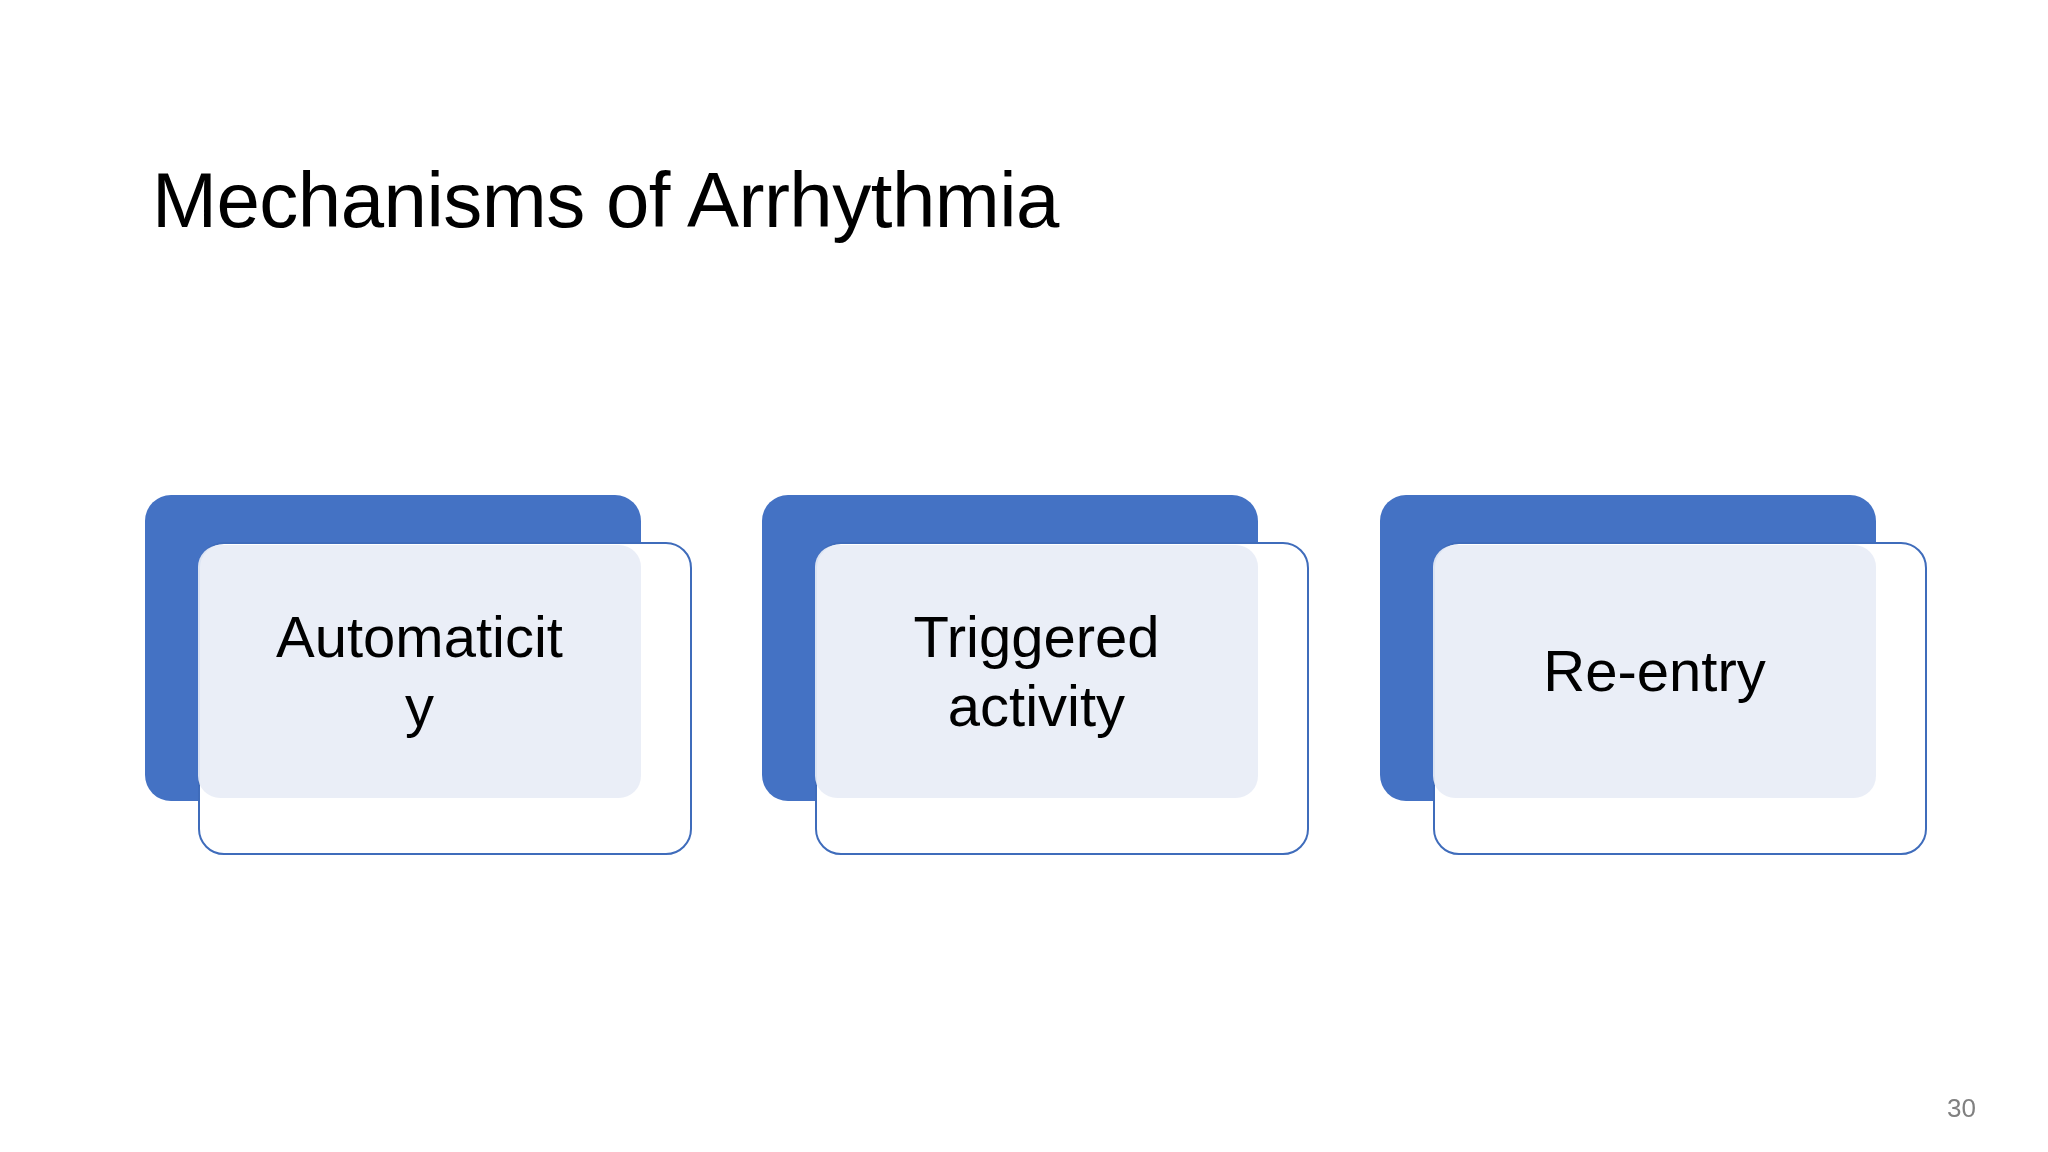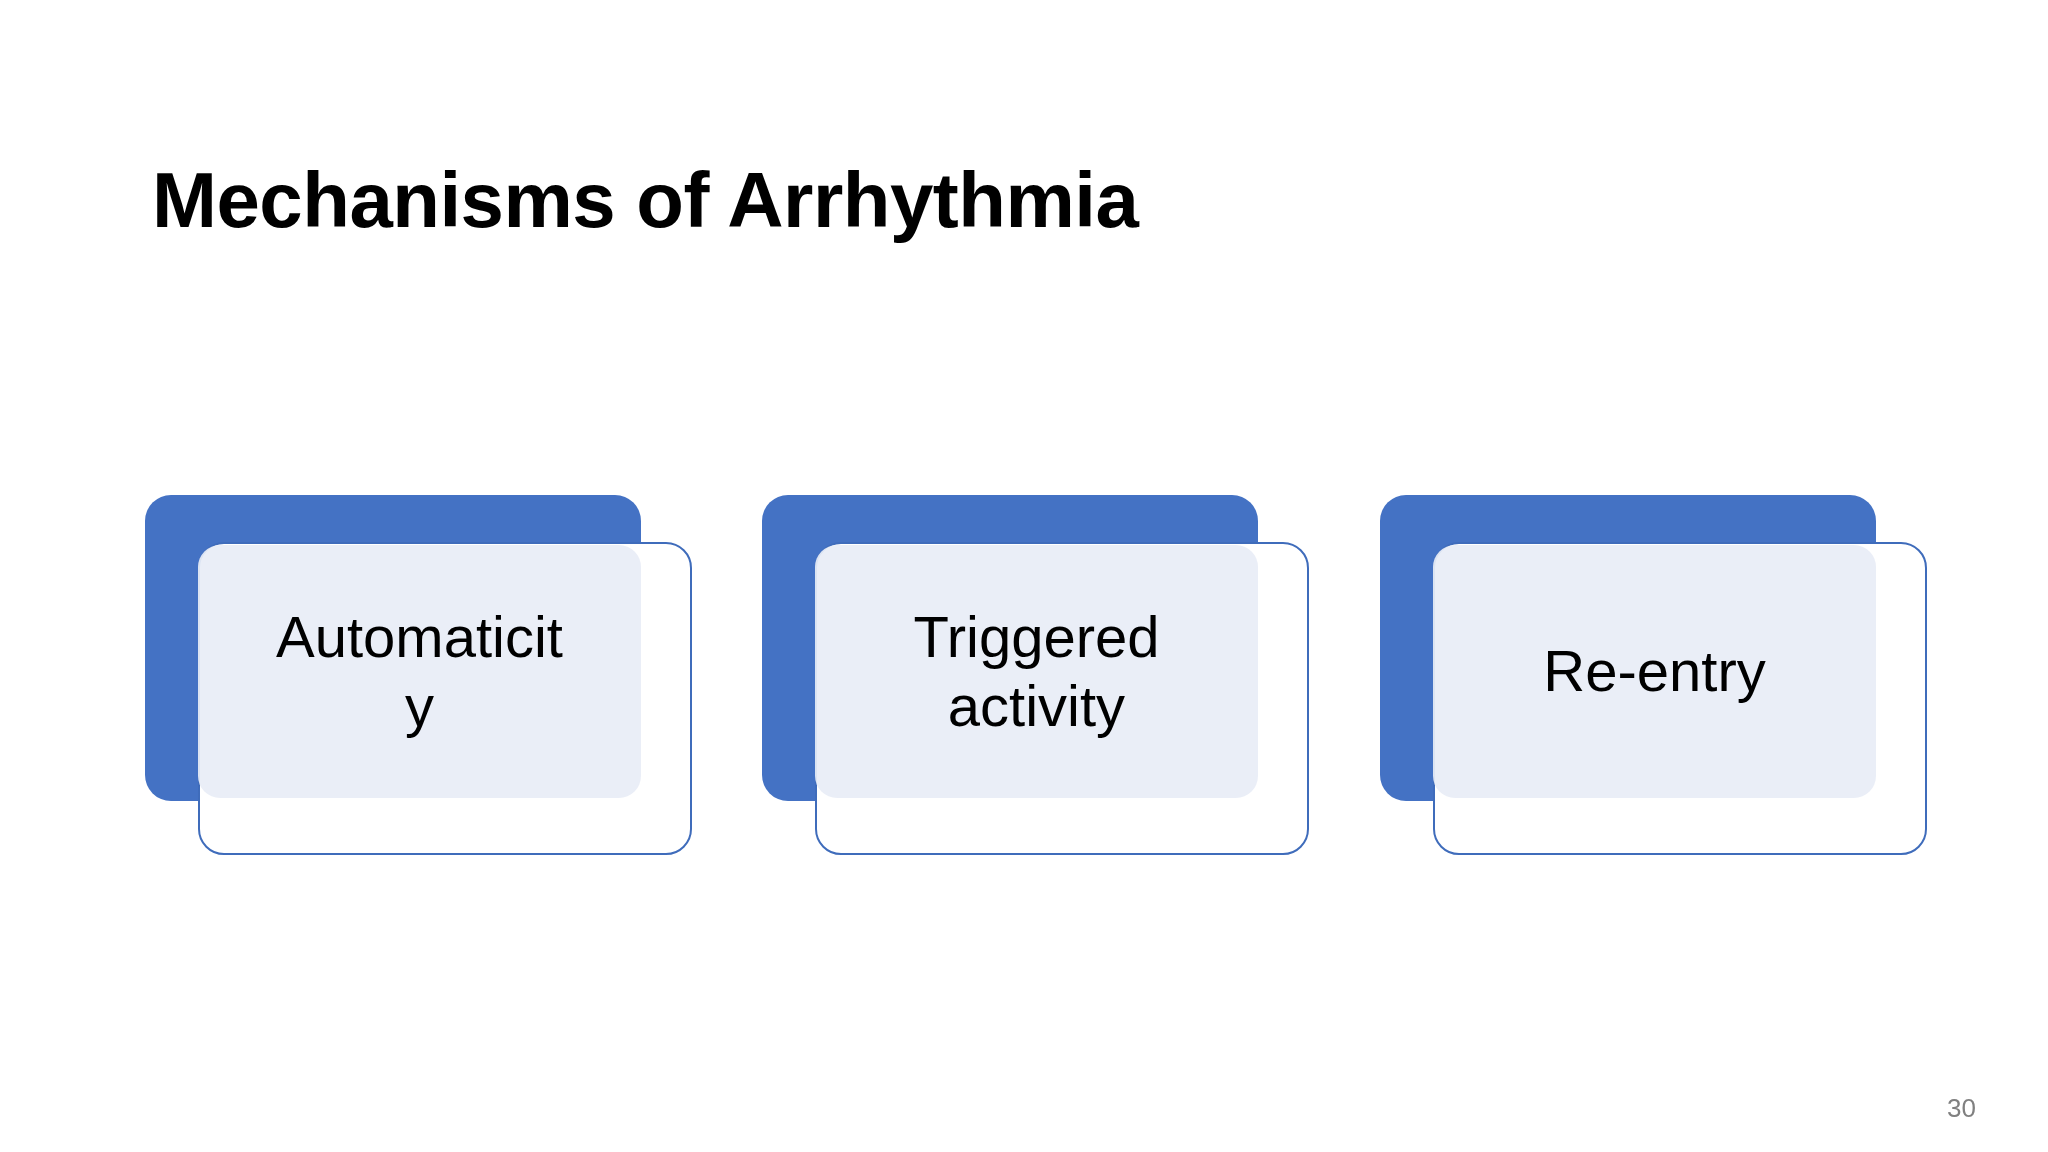--- a/index.html
+++ b/index.html
@@ -21,21 +21,21 @@
   }
 
   
   .slide-title {
     position: absolute;
     left: 152px;
     top: 104px;
     width: 1700px;
     font-size: 78px;
     line-height: 1.15;
-    font-weight: 700;
+    font-weight: 400;
     color: #000000;
     letter-spacing: -0.5px;
     white-space: nowrap;
   }
 
   
   .cards-layer {
     position: absolute;
     left: 0;
     top: 0;

